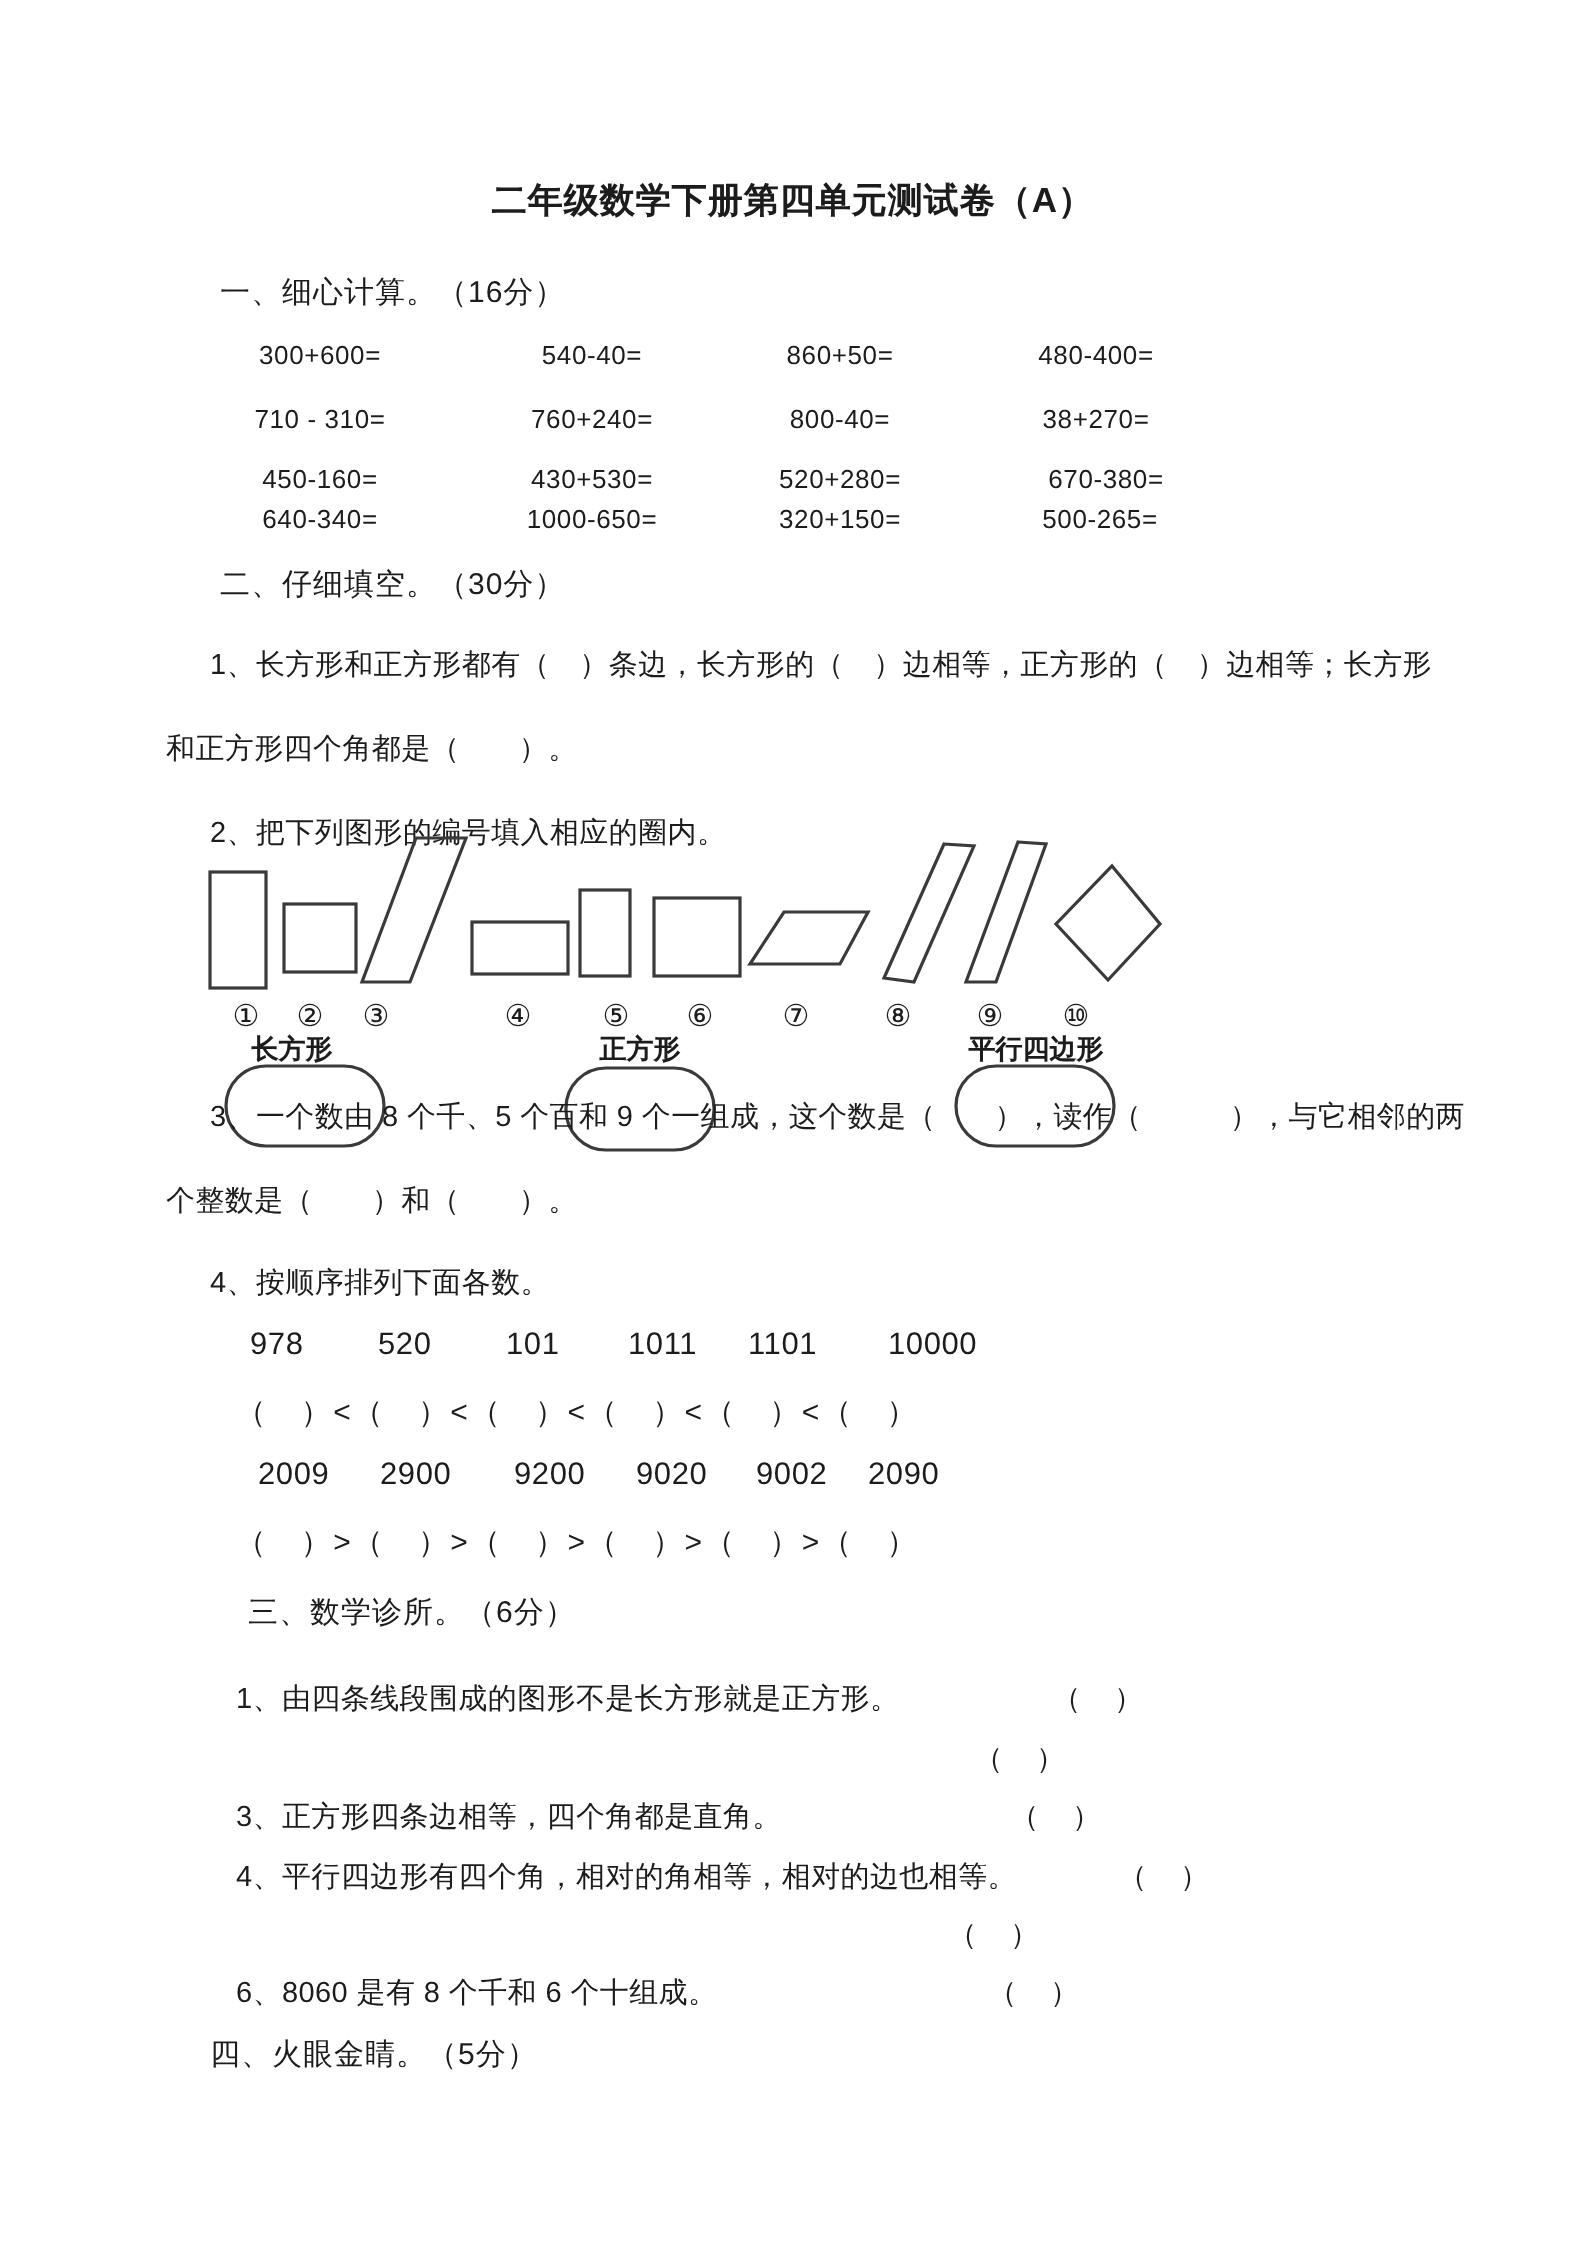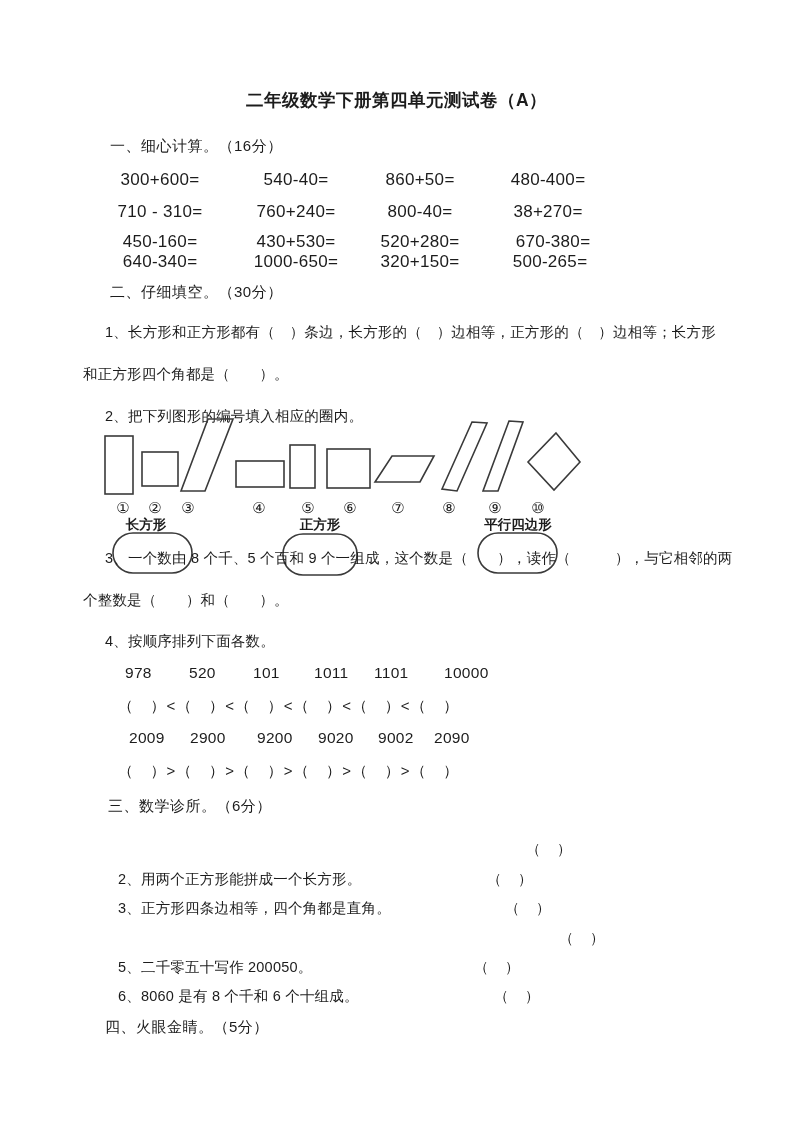--- a/index.html
+++ b/index.html
@@ -17,21 +17,21 @@
     left:0; top:88px; width:100%;
     text-align:center;
     font-size:17.5px; font-weight:bold;
     letter-spacing:0.5px;
   }
   .hdr { font-size:15px; letter-spacing:0.5px; }
   .t   { font-size:14.5px; letter-spacing:0.2px; }
   .calc-cell {
     position:absolute; width:150px;
     text-align:center;
-    font-size:17px; letter-spacing:0.3px;
+    font-size:13px; letter-spacing:0.3px;
   }
   .shapes-svg { position:absolute; left:80px; top:410px; }
   .shapes-svg polygon, .shapes-svg rect {
     fill:none; stroke:#3a3a3a; stroke-width:1.6; stroke-linejoin:miter;
   }
   .shape-num {
     position:absolute; top:499px;
     transform:translateX(-50%);
     font-size:15px; letter-spacing:0;
   }
@@ -126,33 +126,33 @@
 
   <span class="numitem" style="left:129px; top:729px;">2009</span>
   <span class="numitem" style="left:190px; top:729px;">2900</span>
   <span class="numitem" style="left:257px; top:729px;">9200</span>
   <span class="numitem" style="left:318px; top:729px;">9020</span>
   <span class="numitem" style="left:378px; top:729px;">9002</span>
   <span class="numitem" style="left:434px; top:729px;">2090</span>
 
   <div class="abs cmp" style="left:118px; top:762px;">（　）&gt;（　）&gt;（　）&gt;（　）&gt;（　）&gt;（　）</div>
 
-  <div class="abs hdr" style="left:108px; top:797px;text-align:center;">三、数学诊所。（6分）</div>
+  <div class="abs hdr" style="left:124px; top:797px;text-align:center;">三、数学诊所。（6分）</div>
 
+  <div class="abs t" style="left:118px; top:840px;">1、由四条线段围成的图形不是长方形就是正方形。</div>
   <span class="clinic-ans" style="left:526px; top:840px;">（　）</span>
 
-  <div class="abs t" style="left:118px; top:870px;">2、用两个正方形能拼成一个长方形。</div>
   <span class="clinic-ans" style="left:487px; top:870px;">（　）</span>
 
   <div class="abs t" style="left:118px; top:899px;">3、正方形四条边相等，四个角都是直角。</div>
   <span class="clinic-ans" style="left:505px; top:899px;">（　）</span>
 
+  <div class="abs t" style="left:118px; top:929px;">4、平行四边形有四个角，相对的角相等，相对的边也相等。</div>
   <span class="clinic-ans" style="left:559px; top:929px;">（　）</span>
 
-  <div class="abs t" style="left:118px; top:958px;">5、二千零五十写作 200050。</div>
   <span class="clinic-ans" style="left:474px; top:958px;">（　）</span>
 
   <div class="abs t" style="left:118px; top:987px;">6、8060 是有 8 个千和 6 个十组成。</div>
   <span class="clinic-ans" style="left:494px; top:987px;">（　）</span>
 
   <div class="abs hdr" style="left:105px; top:1018px;">四、火眼金睛。（5分）</div>
 
 </div>
 
 </body></html>

